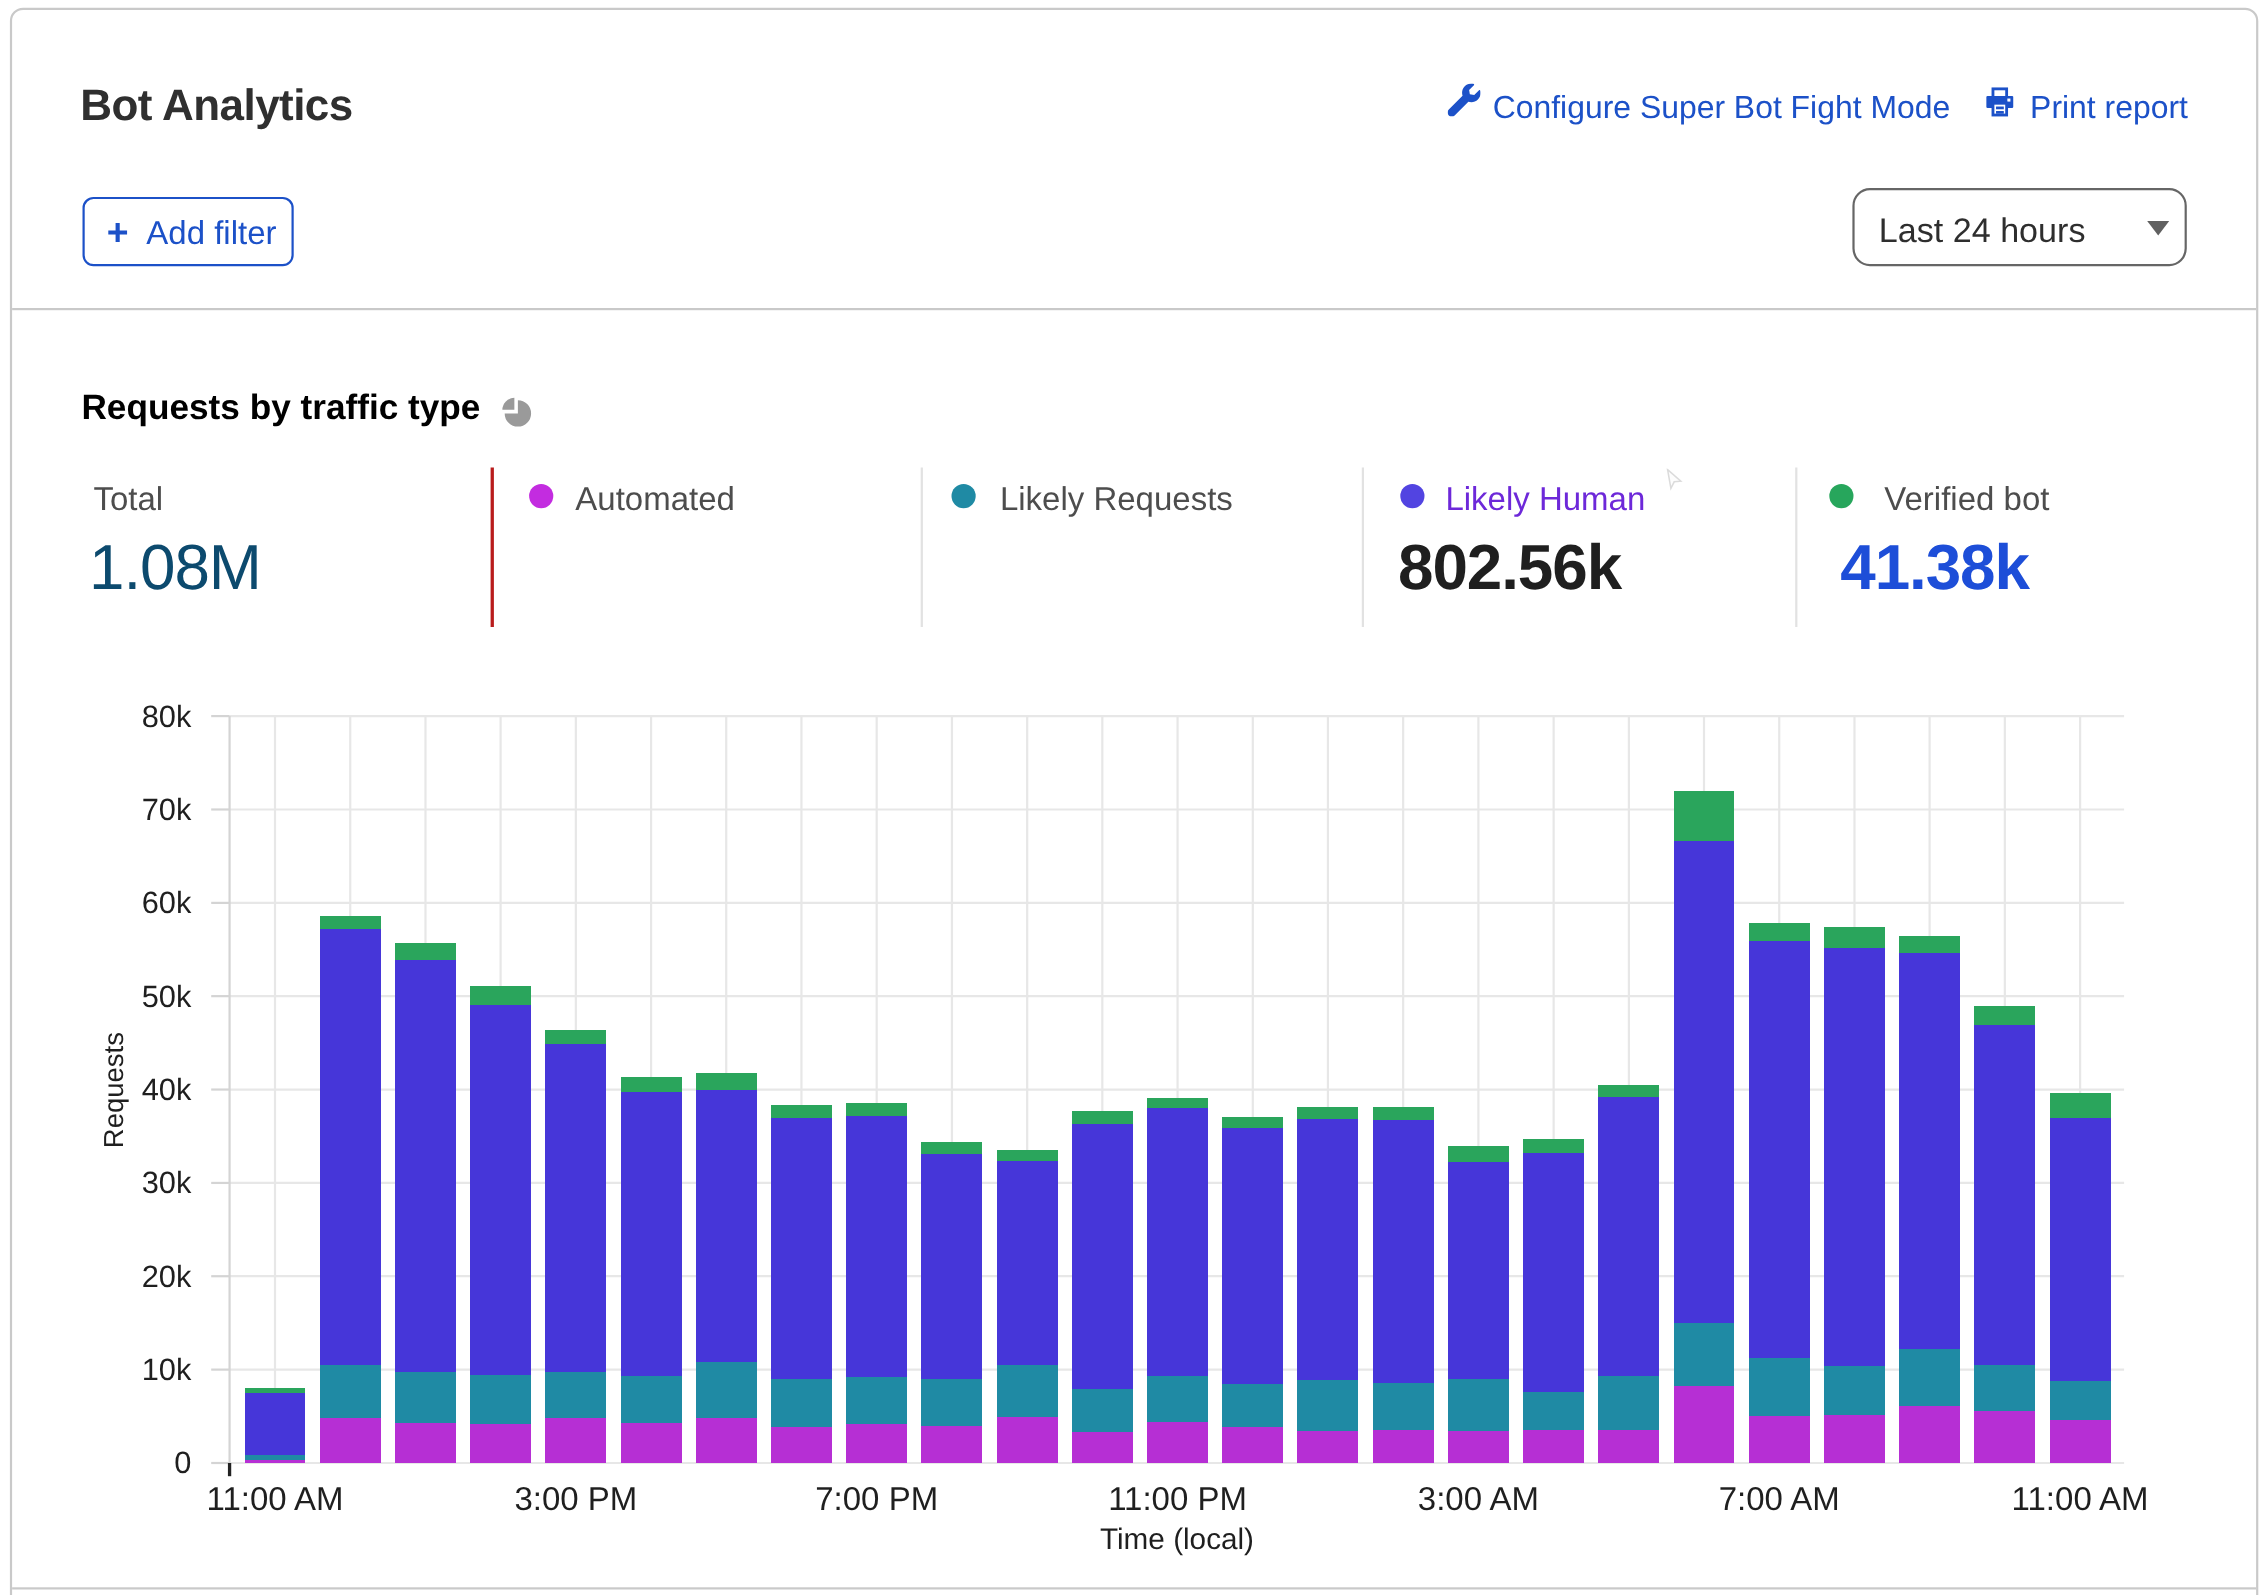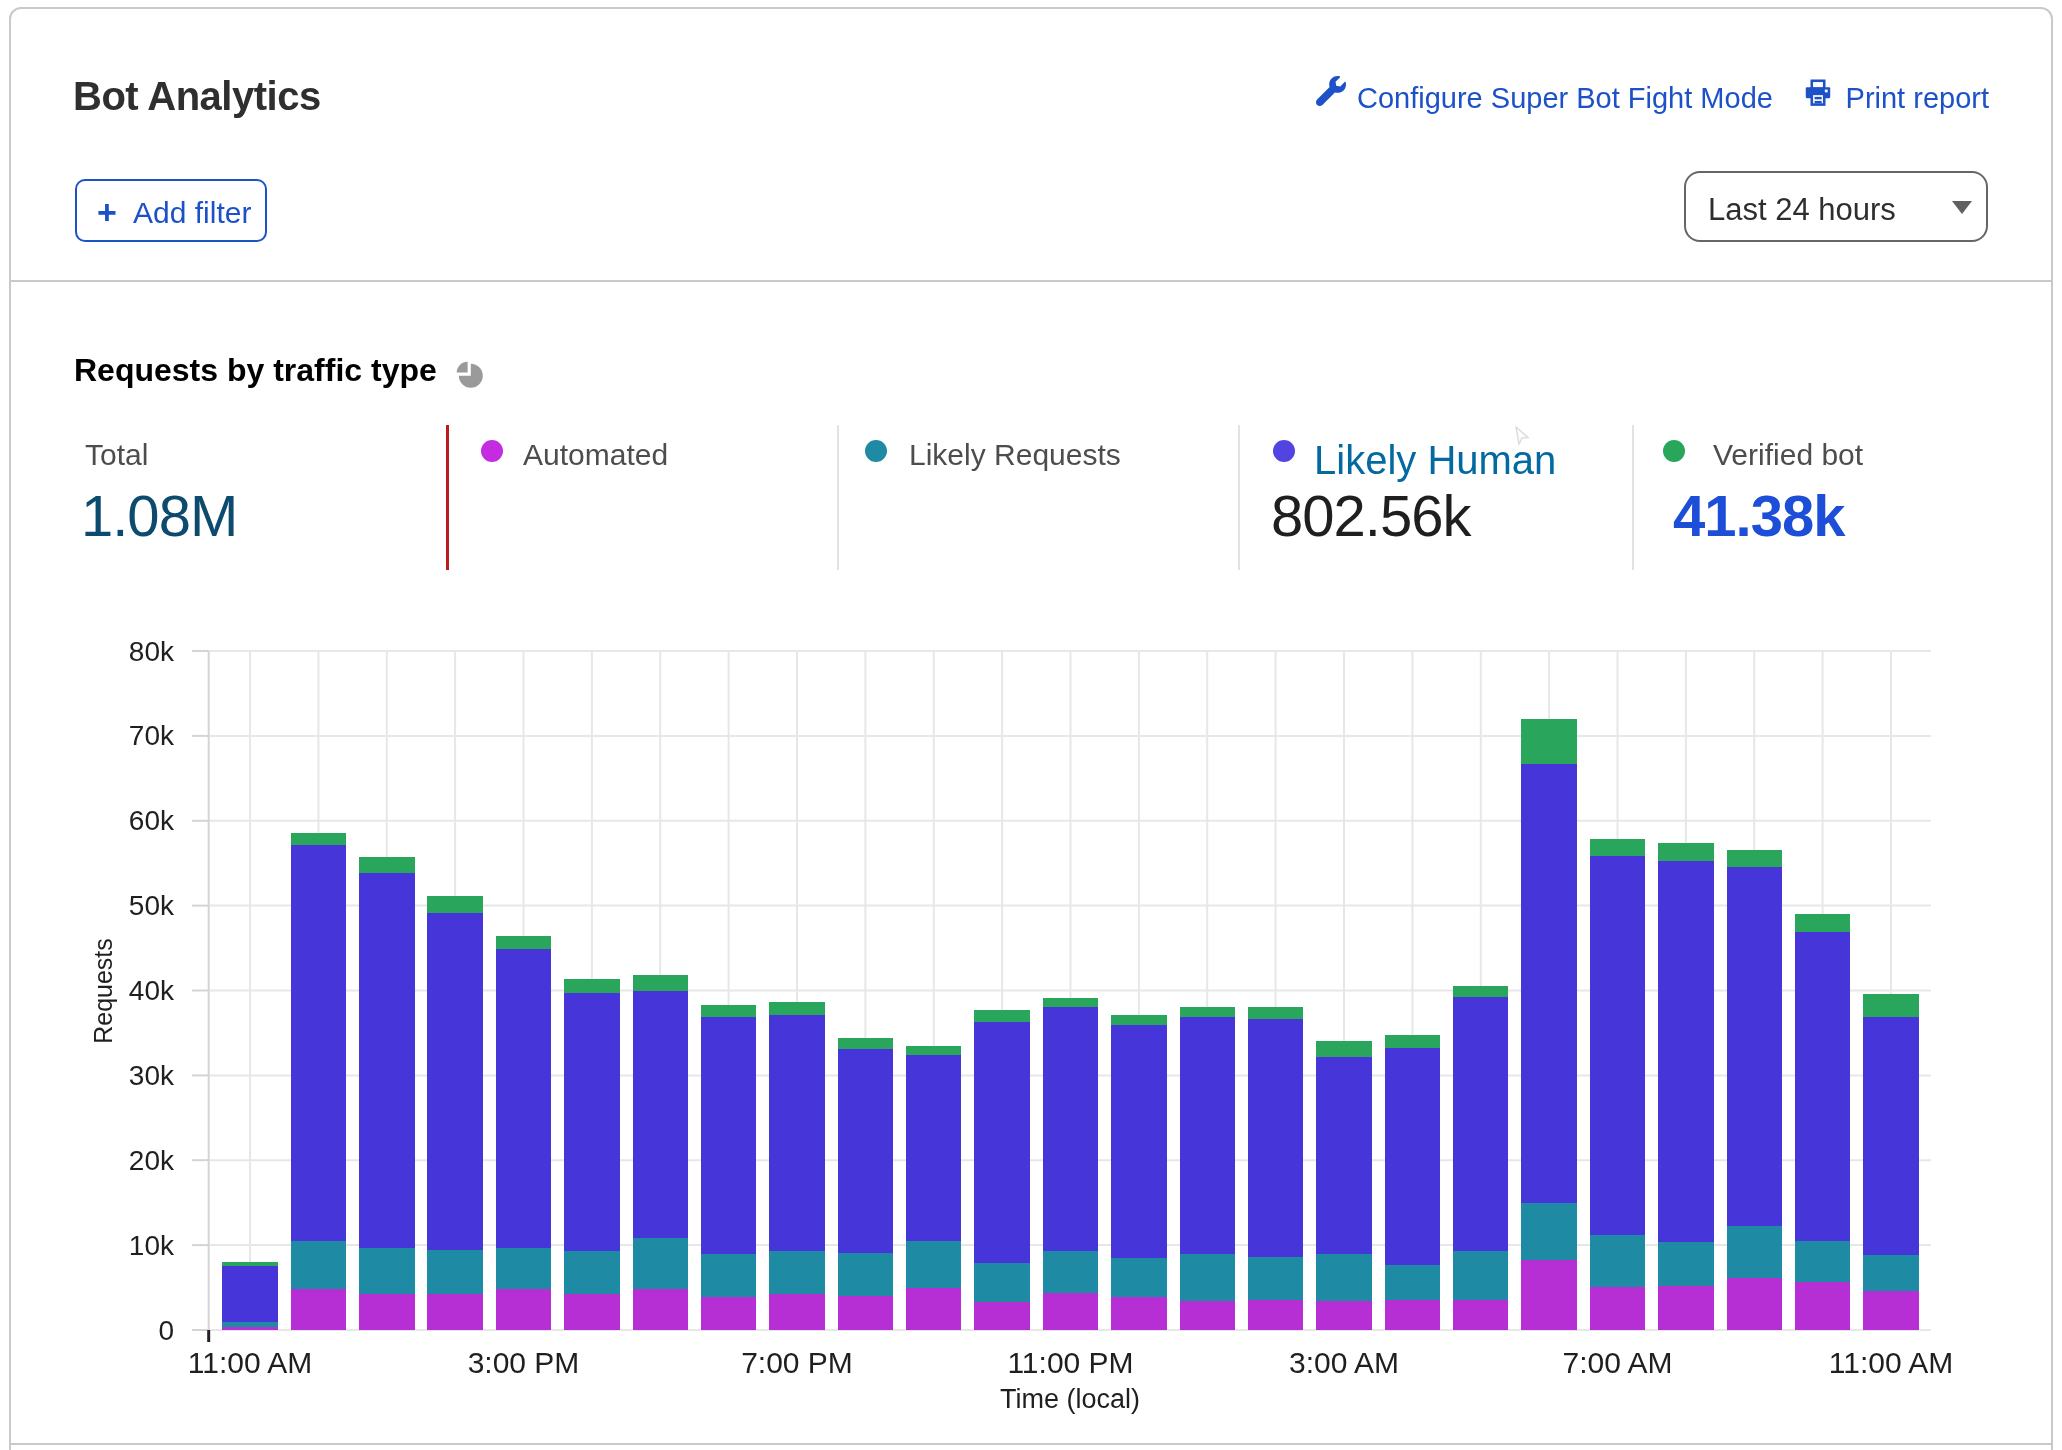--- a/index.html
+++ b/index.html
@@ -51,22 +51,22 @@
 <div style="position:absolute;left:446px;top:425px;width:389px;height:145px;border-left:3px solid #b91c1c;">
 <span style="position:absolute;left:32px;top:15px;width:22px;height:22px;border-radius:50%;background:#c32ce0"></span>
     <span style="position:absolute;left:74px;top:13px;font-size:30px;color:#4d4d4d;white-space:nowrap">Automated</span>
 </div>
 <div style="position:absolute;left:837px;top:425px;width:399px;height:145px;border-left:2px solid #e2e2e2;">
 <span style="position:absolute;left:26px;top:15px;width:22px;height:22px;border-radius:50%;background:#1f8aa4"></span>
     <span style="position:absolute;left:70px;top:13px;font-size:30px;color:#4d4d4d;white-space:nowrap">Likely Requests</span>
 </div>
 <div style="position:absolute;left:1238px;top:425px;width:392px;height:145px;border-left:2px solid #e2e2e2;">
 <span style="position:absolute;left:33px;top:15px;width:22px;height:22px;border-radius:50%;background:#5244e1"></span>
-    <span style="position:absolute;left:74px;top:13px;font-size:40px;color:#0369a1;white-space:nowrap">Likely Human</span>
-<span style="position:absolute;left:31px;top:57px;font-size:58px;font-weight:normal;color:#1f1f1f;letter-spacing:-1px;white-space:nowrap">802.56k</span>
+    <span style="position:absolute;left:74px;top:13px;font-size:30px;color:#6d28d9;white-space:nowrap">Likely Human</span>
+<span style="position:absolute;left:31px;top:57px;font-size:58px;font-weight:bold;color:#1f1f1f;letter-spacing:-1px;white-space:nowrap">802.56k</span>
 </div>
 <div style="position:absolute;left:1632px;top:425px;width:344px;height:145px;border-left:2px solid #e2e2e2;">
 <span style="position:absolute;left:29px;top:15px;width:22px;height:22px;border-radius:50%;background:#27a65c"></span>
     <span style="position:absolute;left:79px;top:13px;font-size:30px;color:#4d4d4d;white-space:nowrap">Verified bot</span>
 <span style="position:absolute;left:39px;top:57px;font-size:58px;font-weight:bold;color:#1d4ed8;letter-spacing:-1px;white-space:nowrap">41.38k</span>
 </div>
 <svg style="position:absolute;left:0;top:0" width="2062" height="1450" viewBox="0 0 2062 1450">
 <g>
       <line x1="208.7" y1="651.0" x2="1931" y2="651.0" stroke="#e7e7e7" stroke-width="2"></line>
       <line x1="192" y1="651.0" x2="208.7" y2="651.0" stroke="#d4d4d4" stroke-width="2"></line>

